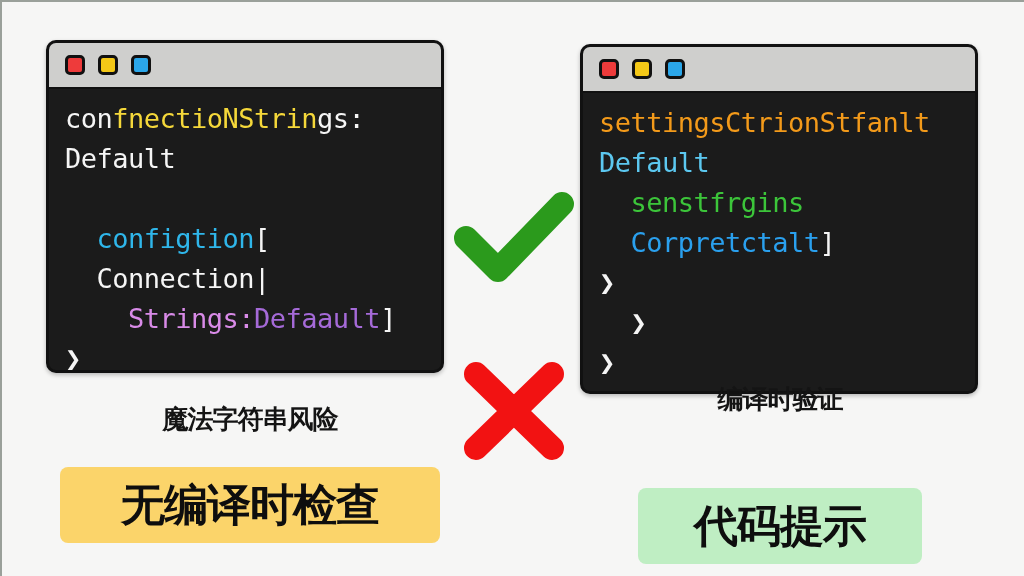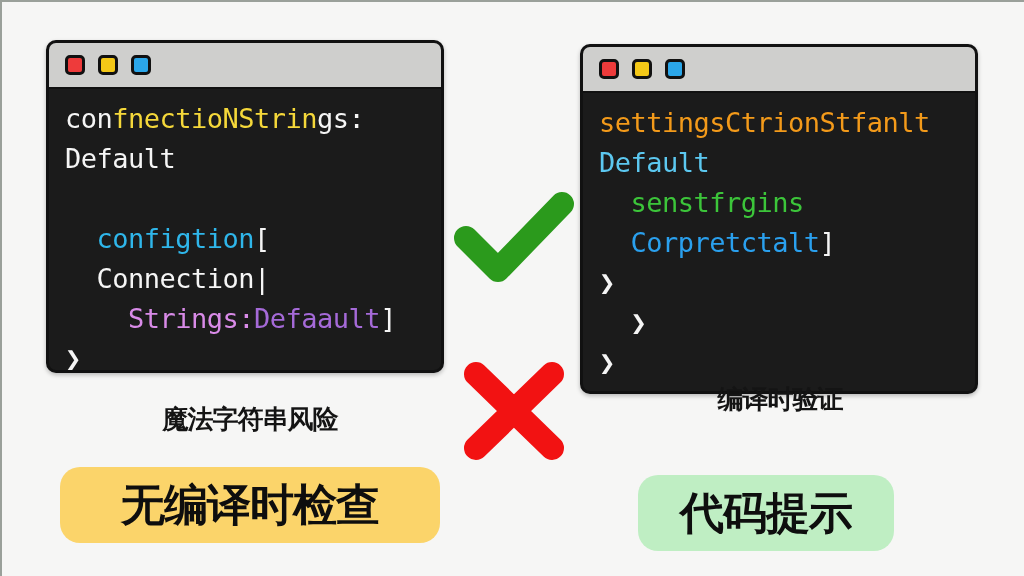--- a/index.html
+++ b/index.html
@@ -49,27 +49,27 @@
   .caption {
     position: absolute;
     font-size: 26px; font-weight: bold; color: #141414;
     text-align: center;
     letter-spacing: -1px;
   }
   #caption-left { left: 60px; top: 402px; width: 380px; }
   #caption-right { left: 600px; top: 382px; width: 360px; }
   .badge {
     position: absolute;
-    border-radius: 20px;
+    border-radius: 8px;
     font-size: 44px; font-weight: bold; color: #0e0e0e;
     display: flex; align-items: center; justify-content: center;
     letter-spacing: -1px;
   }
   #badge-left { left: 60px; top: 467px; width: 380px; height: 76px; background: #fbd46a; }
-  #badge-right { left: 638px; top: 475px; width: 256px; height: 76px; background: #bfeec3; }
+  #badge-right { left: 638px; top: 488px; width: 284px; height: 76px; background: #bfeec3; }
 </style>
 </head>
 <body>
 
 <div class="frame"></div>
 
 <div class="win" id="win-left">
   <div class="titlebar">
     <span class="dot" style="background: rgb(238, 59, 59);"></span>
     <span class="dot" style="background: rgb(244, 200, 23);"></span>

